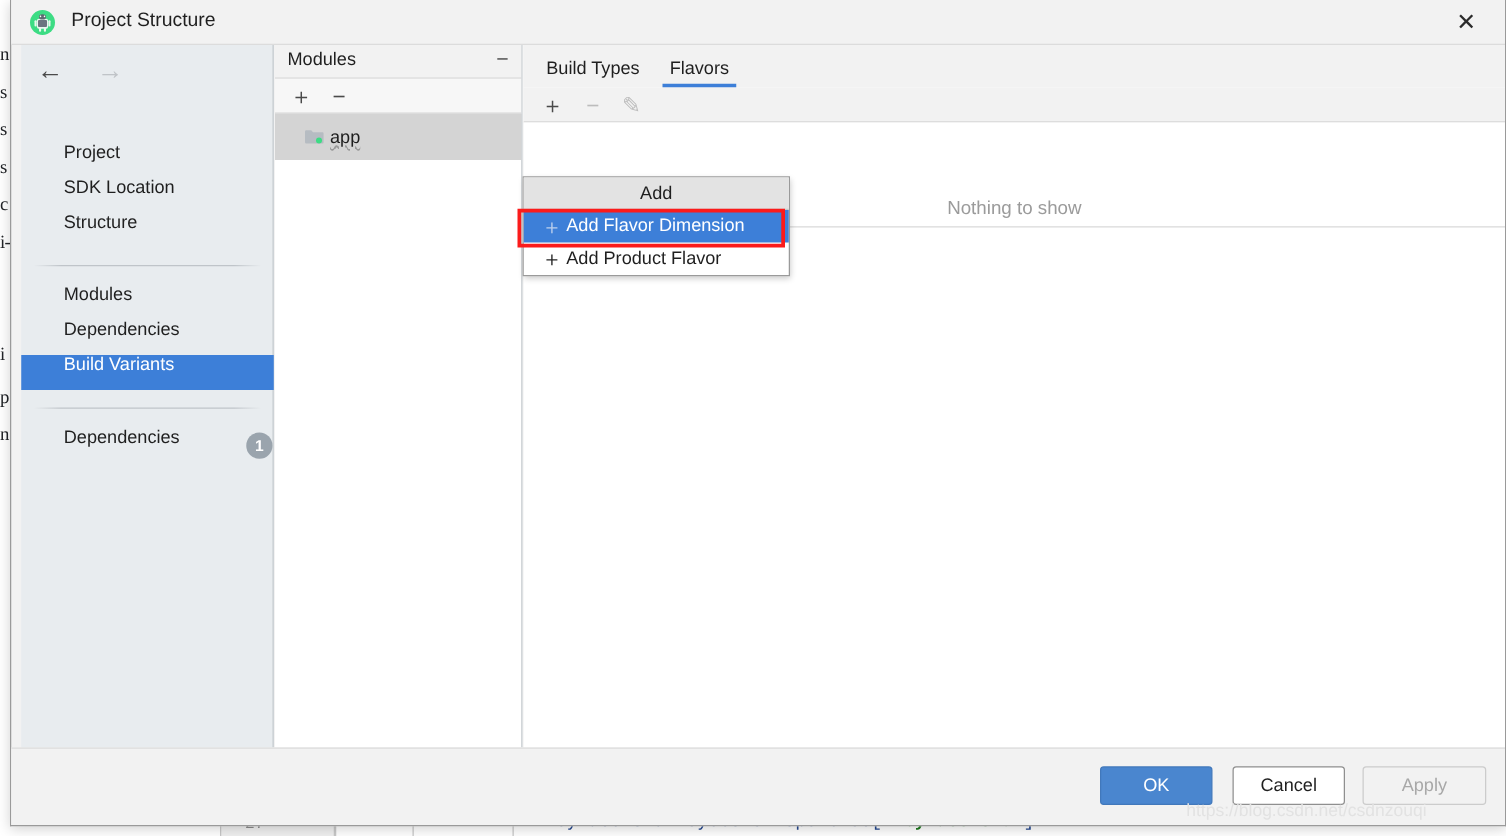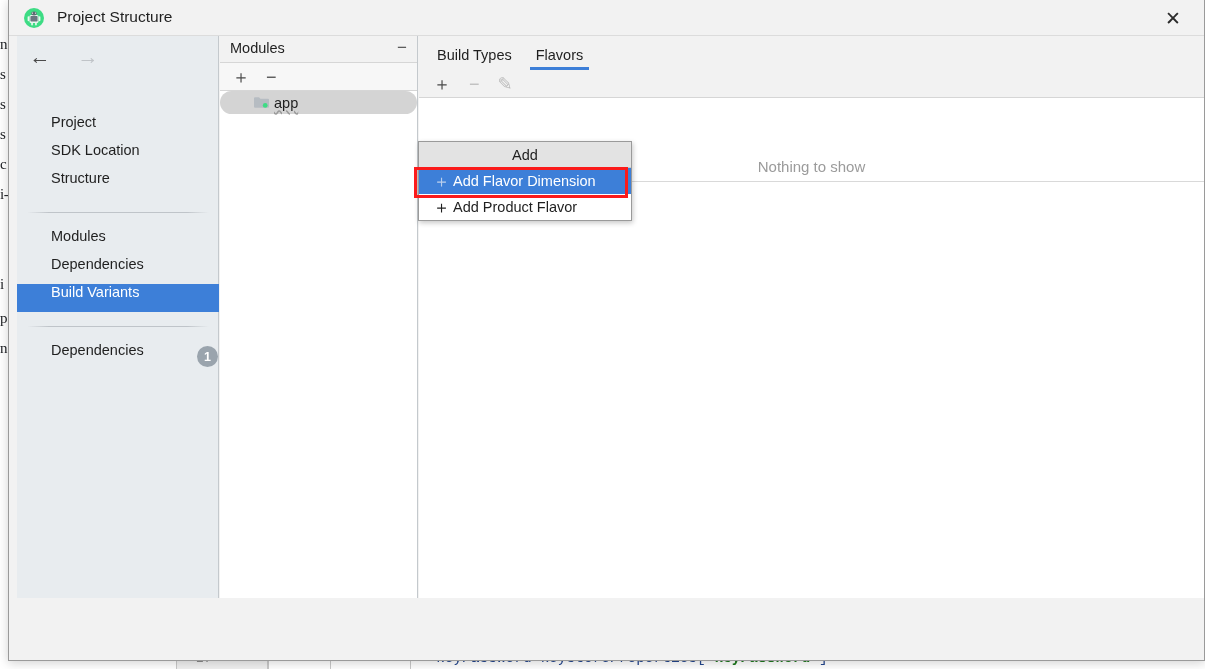--- a/index.html
+++ b/index.html
@@ -144,23 +144,23 @@
     position: relative; height: 28px;
     background: #f7f7f7;
     border-bottom: 1px solid #d6d6d6;
     display: flex; align-items: center; gap: 16px; padding-left: 12px;
   }
   .tb-icon { font-size: 18px; line-height: 1; cursor: pointer; }
   .tb-icon.enabled { color: #4a4a4a; }
   .tb-icon.disabled { color: #bcbcbc; cursor: default; }
 
   .module-row {
-    position: relative; height: 23px;
-    display: flex; align-items: center; padding-left: 34px;
-    font-size: 14.5px; color: #1f1f1f; cursor: pointer; border-radius: 13px;
+    position: relative; height: 37px;
+    display: flex; align-items: center; padding-left: 24px;
+    font-size: 14.5px; color: #1f1f1f; cursor: pointer;
   }
   .module-row.selected { background: #d4d4d4; }
   .module-label { text-decoration: underline; text-decoration-style: wavy;
     text-decoration-color: #9a9a9a; text-underline-offset: 2px; }
 
   
   #content-panel {
     position: absolute; left: 410px; top: 0; right: 0; bottom: 0;
     background: #ffffff;
   }
@@ -397,14 +397,20 @@
           <div class="popup-item">
             <span class="pitem-plus">＋</span>
             <span>Add Product Flavor</span>
           </div>
         </div>
     </div>
     <div id="red-highlight-box"></div>
 
   </div>
 
+  <div id="footer">
+    <div class="btn" id="btn-ok">OK</div>
+    <div class="btn" id="btn-cancel">Cancel</div>
+    <div class="btn" id="btn-apply">Apply</div>
+    <div id="watermark">https://blog.csdn.net/csdnzouqi</div>
+  </div>
 
 </div>
 
 </body></html>

